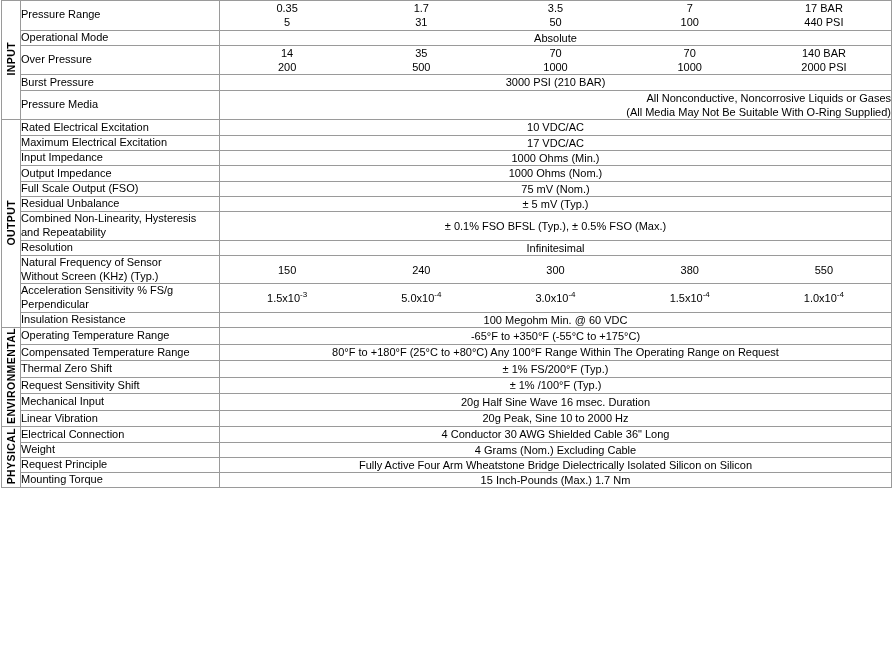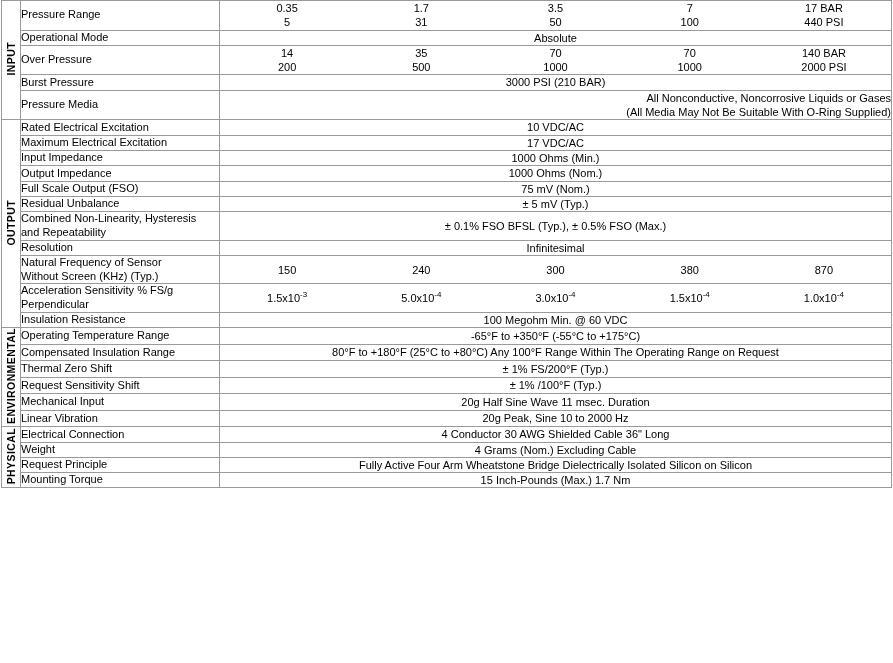--- a/index.html
+++ b/index.html
@@ -163,21 +163,21 @@
         <td class="value-cell">Infinitesimal</td>
       </tr>
       <tr>
         <td class="label-cell">Natural Frequency of Sensor<br>Without Screen (KHz) (Typ.)</td>
         <td class="value-cell">
           <div class="cols">
             <div>150</div>
             <div>240</div>
             <div>300</div>
             <div>380</div>
-            <div>870</div>
+            <div>550</div>
           </div>
         </td>
       </tr>
       <tr>
         <td class="label-cell">Acceleration Sensitivity % FS/g<br>Perpendicular</td>
         <td class="value-cell">
           <div class="cols">
             <div>1.5x10<sup>-3</sup></div>
             <div>5.0x10<sup>-4</sup></div>
             <div>3.0x10<sup>-4</sup></div>
@@ -189,34 +189,34 @@
       <tr>
         <td class="label-cell">Insulation Resistance</td>
         <td class="value-cell">100 Megohm Min. @ 60 VDC</td>
       </tr>
       <tr>
         <td class="group-cell" rowspan="6"><span class="group-label">ENVIRONMENTAL</span></td>
         <td class="label-cell">Operating Temperature Range</td>
         <td class="value-cell">-65°F to +350°F (-55°C to +175°C)</td>
       </tr>
       <tr>
-        <td class="label-cell">Compensated Insulation Range</td>
+        <td class="label-cell">Compensated Temperature Range</td>
         <td class="value-cell">80°F to +180°F (25°C to +80°C) Any 100°F Range Within The Operating Range on Request</td>
       </tr>
       <tr>
         <td class="label-cell">Thermal Zero Shift</td>
         <td class="value-cell">± 1% FS/200°F (Typ.)</td>
       </tr>
       <tr>
         <td class="label-cell">Request Sensitivity Shift</td>
         <td class="value-cell">± 1% /100°F (Typ.)</td>
       </tr>
       <tr>
         <td class="label-cell">Mechanical Input</td>
-        <td class="value-cell">20g Half Sine Wave 11 msec. Duration</td>
+        <td class="value-cell">20g Half Sine Wave 16 msec. Duration</td>
       </tr>
       <tr>
         <td class="label-cell">Linear Vibration</td>
         <td class="value-cell">20g Peak, Sine 10 to 2000 Hz</td>
       </tr>
       <tr>
         <td class="group-cell" rowspan="4"><span class="group-label">PHYSICAL</span></td>
         <td class="label-cell">Electrical Connection</td>
         <td class="value-cell">4 Conductor 30 AWG Shielded Cable 36" Long</td>
       </tr>

